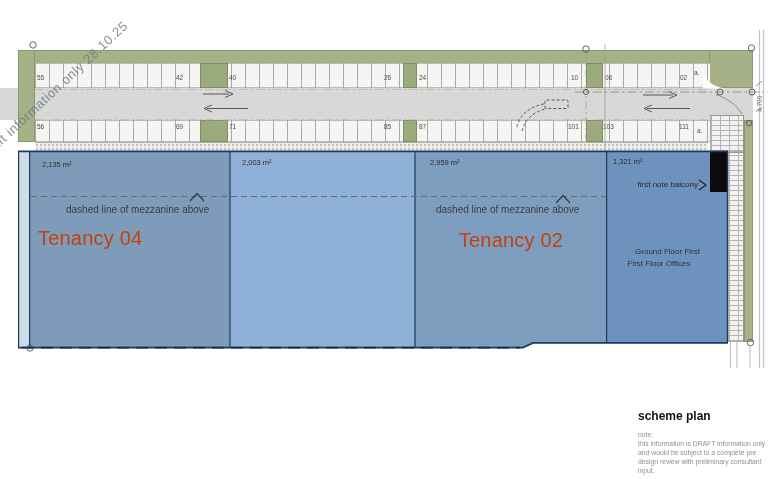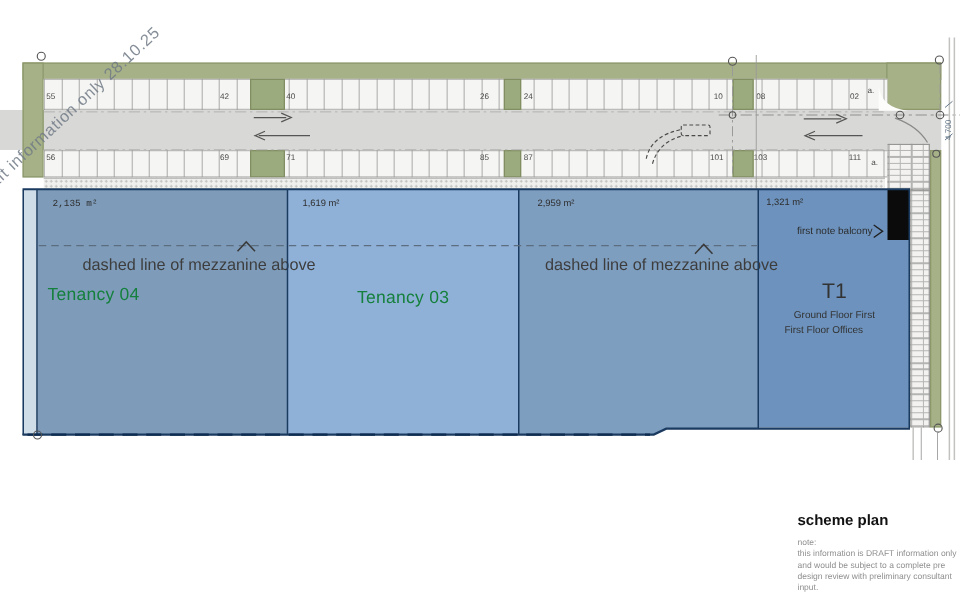--- a/index.html
+++ b/index.html
@@ -30,22 +30,22 @@
       repeating-linear-gradient(90deg,#b4b4b2 0 1px,transparent 1px 9px);
     box-sizing:border-box;border:1px solid rgba(130,130,128,.6);
   }
   
   .tenancy{box-sizing:border-box;}
   .pale-strip{background:#cfdde9;}
   .balcony{background:#0b0b0b;}
   
   .snum{position:absolute;font-size:6.5px;color:#4a4a4a;white-space:nowrap;}
   .area-label{font-size:7.5px;color:#2e2e2e;white-space:nowrap;}
-  .mezz-label{font-size:13px;color:#3d3d3d;white-space:nowrap;}
-  .tenancy-name{font-size:14px;color:#15803d;white-space:nowrap;letter-spacing:.2px;}
+  .mezz-label{font-size:10px;color:#3d3d3d;white-space:nowrap;}
+  .tenancy-name{font-size:20px;color:#c2410c;white-space:nowrap;letter-spacing:.2px;}
   .t1-name{font-size:17px;color:#333;}
   .t1-sub{font-size:8px;color:#333;}
   .balcony-label{font-size:8px;color:#2c2c2c;text-align:right;white-space:nowrap;}
   .watermark{
     font-size:13px;letter-spacing:.6px;color:rgba(112,122,134,.85);
     transform:rotate(-43deg);transform-origin:0 50%;white-space:nowrap;z-index:60;
   }
   .dim-label{
     font-size:6.5px;color:#5b6e80;transform:rotate(-90deg);transform-origin:0 0;white-space:nowrap;
   }
@@ -101,32 +101,31 @@
     </div>
 
   <div class="abs pale-strip" style="left:18px;top:152px;width:12px;height:196px;"></div>
 
   <div class="abs tenancy" style="left: 30px; top: 152px; width: 200px; height: 196px; background: rgb(126, 156, 186);"></div>
   <div class="abs tenancy" style="left: 230px; top: 152px; width: 185px; height: 196px; background: rgb(144, 177, 215);"></div>
   <div class="abs tenancy" style="left: 415px; top: 152px; width: 192px; height: 196px; clip-path: polygon(0px 0px, 192px 0px, 192px 191px, 118px 191px, 108px 196px, 0px 196px); background: rgb(126, 158, 192);"></div>
   <div class="abs tenancy" style="left: 607px; top: 152px; width: 121px; height: 190px; background: rgb(108, 146, 189);"></div>
   <div class="abs balcony" style="left:710px;top:152px;width:18px;height:40px;"></div>
 
-  <div class="abs area-label" style="left:42px;top:160px;font-family:Liberation Mono, monospace;">2,135 m²</div>
-  <div class="abs area-label" style="left:242px;top:158px;">1,619 m²</div>
+  <div class="abs area-label" style="left:42px;top:160px;">2,135 m²</div>
+  <div class="abs area-label" style="left:242px;top:158px;">2,003 m²</div>
   <div class="abs area-label" style="left:430px;top:158px;">2,959 m²</div>
   <div class="abs area-label" style="left:613px;top:157px;text-align:right;">1,321 m²</div>
 
   <div class="abs mezz-label" style="left:66px;top:204px;">dashed line of mezzanine above</div>
   <div class="abs mezz-label" style="left:436px;top:204px;">dashed line of mezzanine above</div>
 
   <div class="abs tenancy-name" style="left:38px;top:227px;">Tenancy 04</div>
-  <div class="abs tenancy-name" style="left:230px;top:229px;width:185px;text-align:center;">Tenancy 03</div>
-
-  <div class="abs t1-name" style="left:607px;top:223px;width:121px;text-align:center;">T1</div>
+  <div class="abs tenancy-name" style="left:415px;top:229px;width:192px;text-align:center;">Tenancy 02</div>
+
   <div class="abs t1-sub" style="left:607px;top:247px;width:121px;text-align:center;">Ground Floor First</div>
   <div class="abs t1-sub" style="left:607px;top:259px;width:104px;text-align:center;">First Floor Offices</div>
   <div class="abs balcony-label" style="left:607px;top:180px;width:91px;">first note balcony</div>
 
   <svg width="768" height="479" viewBox="0 0 768 479">
 
     <path d="M703 69 Q705 86 726 88.5 L703 88.5 Z" fill="#fdfdfc"></path>
 
     <path d="M35 89.5 H708 M35 119.8 H708" stroke="#b3b3b1" stroke-width="0.8" stroke-dasharray="9 3 2 3" fill="none"></path>
 

